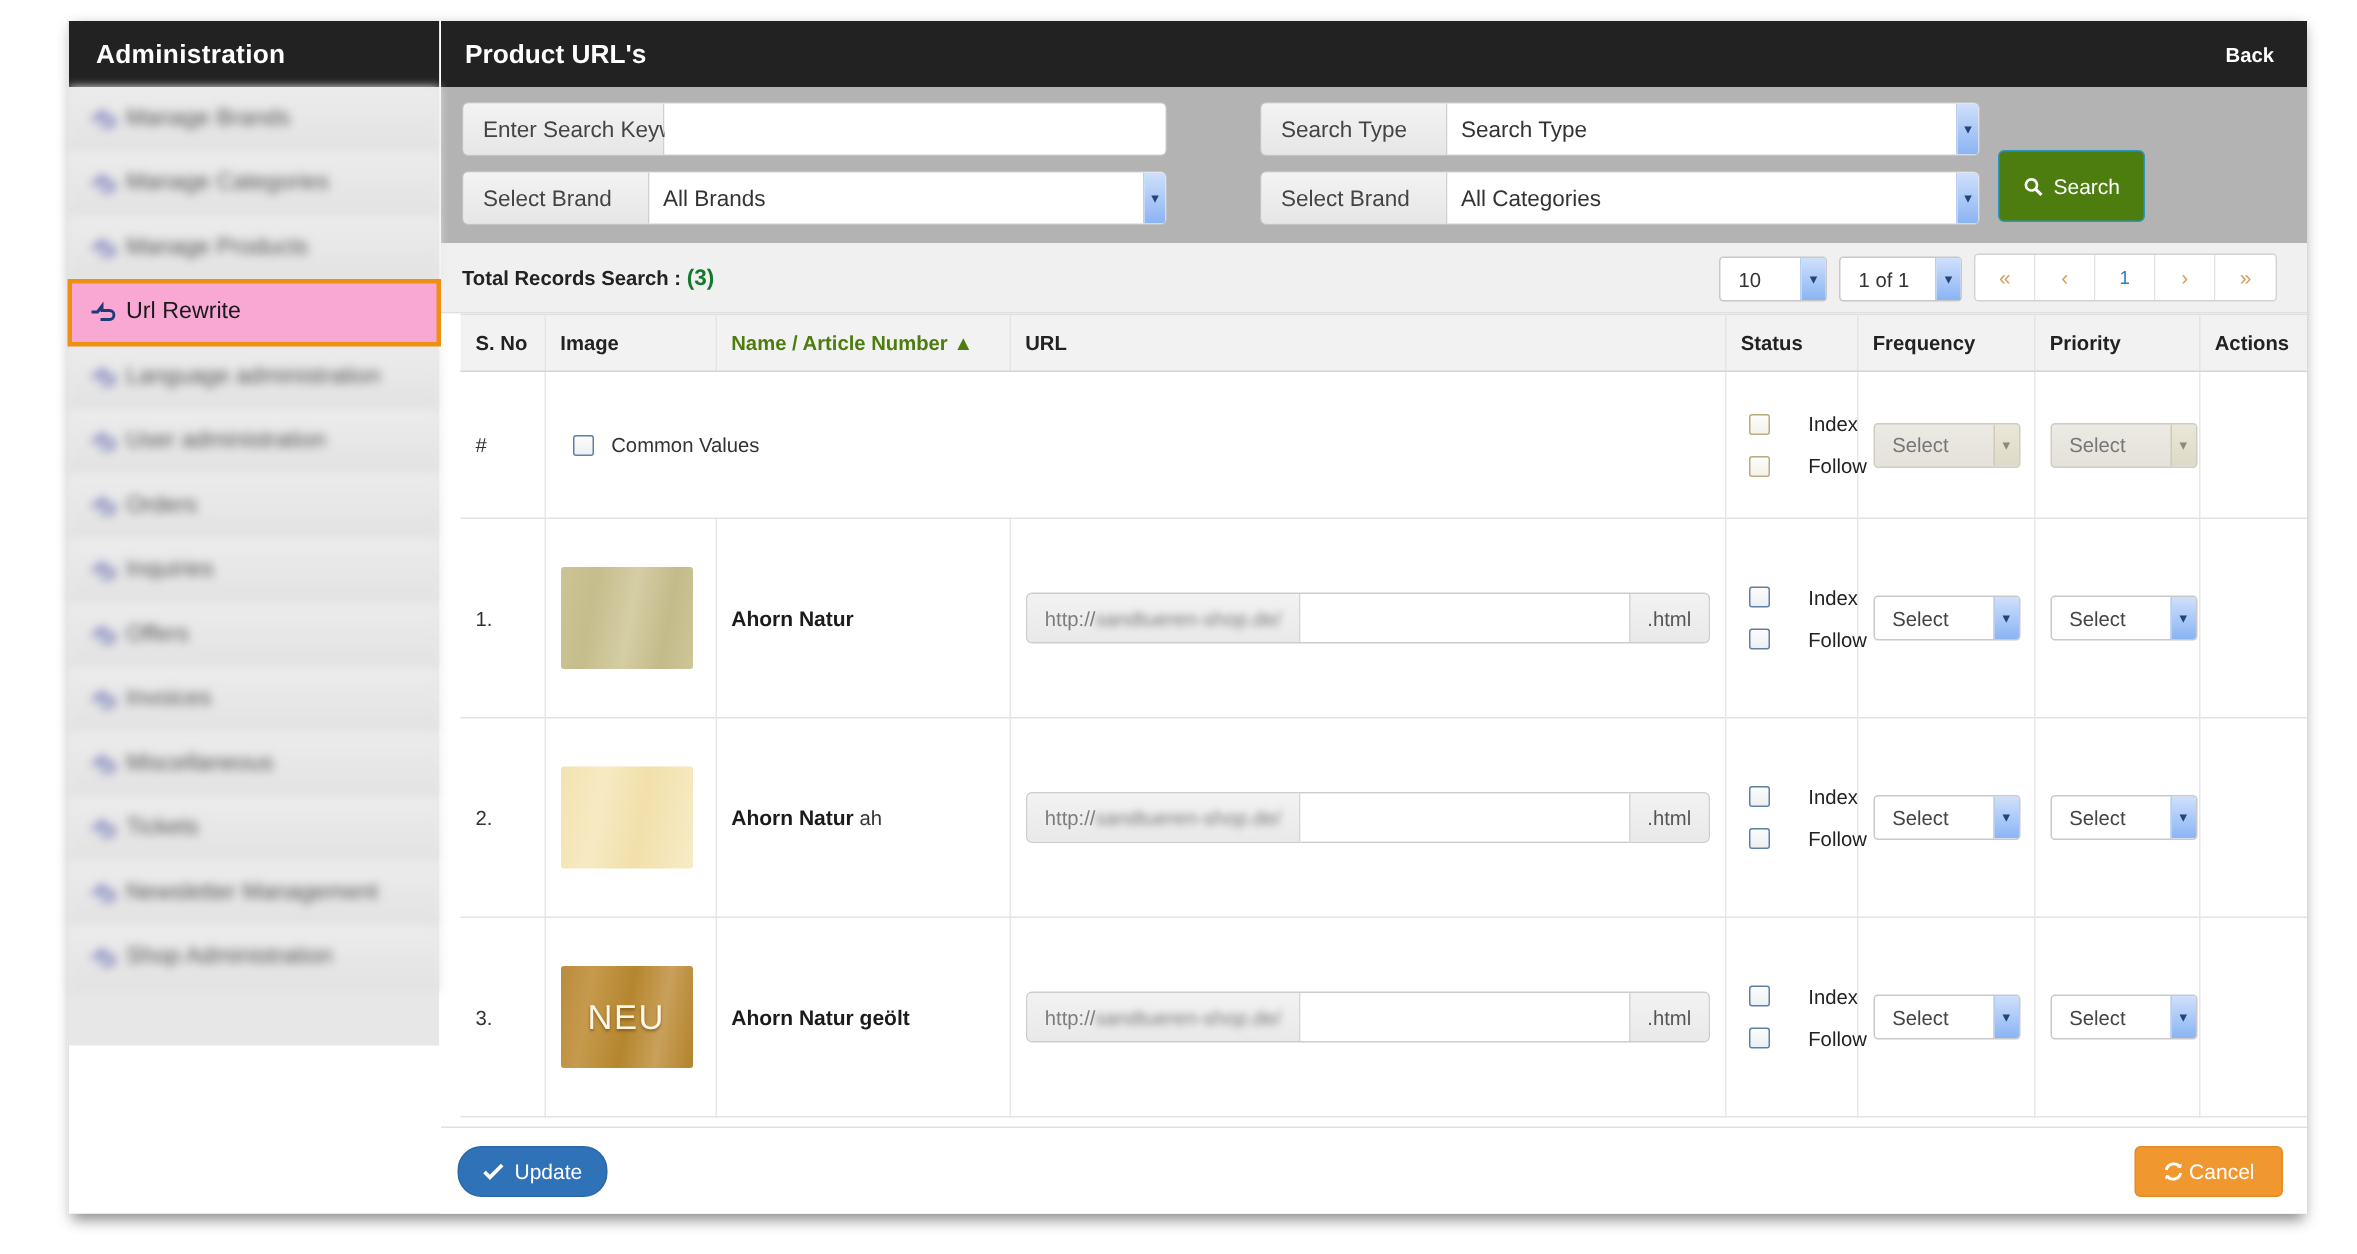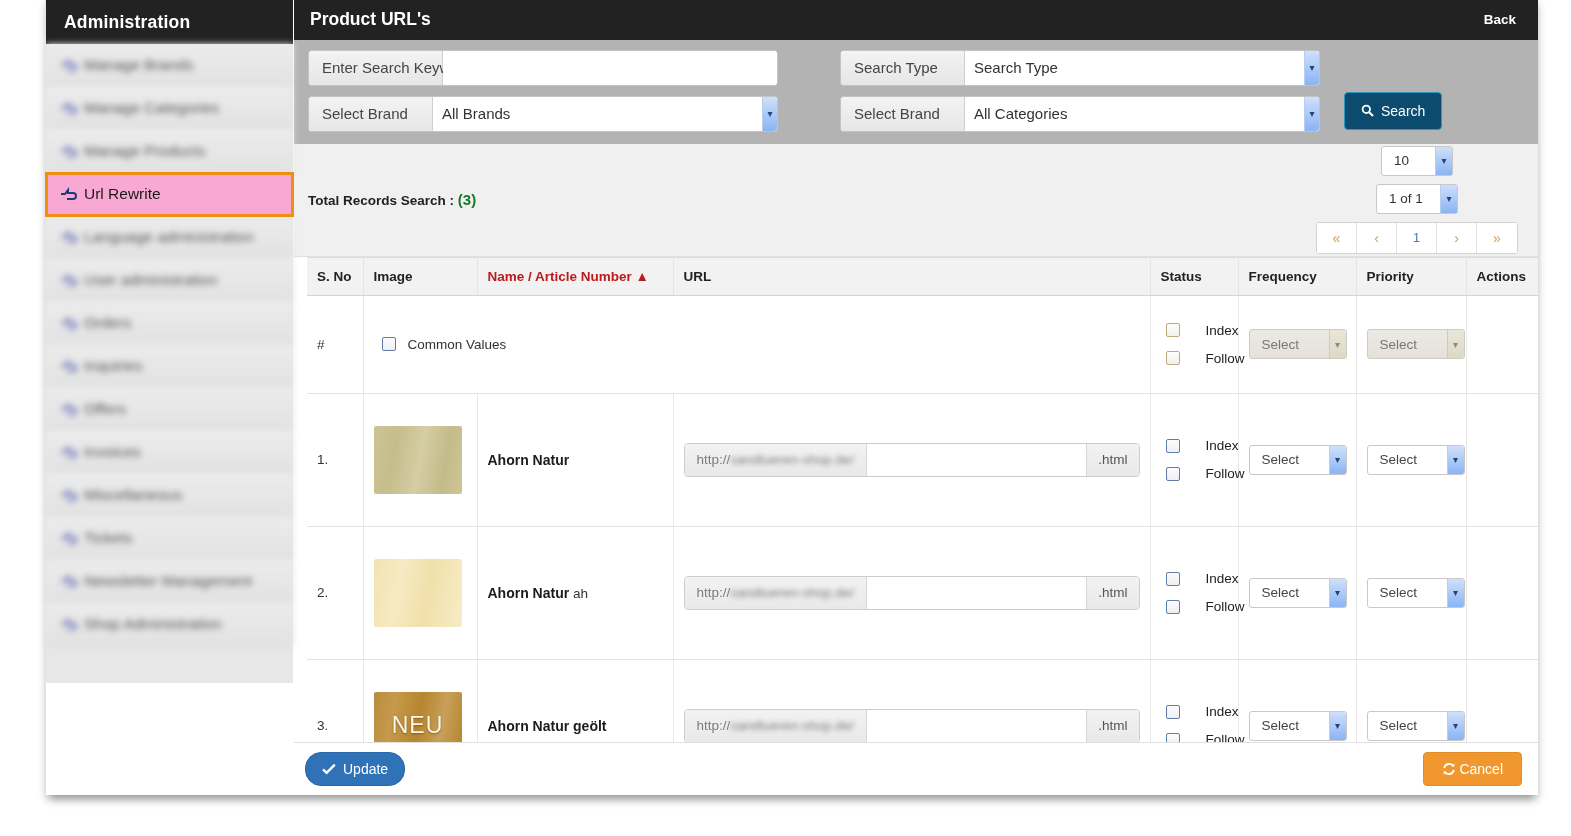--- a/index.html
+++ b/index.html
@@ -12,21 +12,21 @@
   }
   #root {
     position: relative;
     width: 1571px; height: 836px;
     background: #ffffff;
   }
 
   
   .shell {
     position: absolute;
-    left: 45px; top: 0;
+    left: 45px; top: 14px;
     width: 1488px; height: 795px;
     background: #ffffff;
     box-shadow: 3px 4px 9px rgba(0,0,0,0.45);
     display: flex;
     border-left: 1px solid #e2e2e2;
   }
 
   
   .sidebar {
     width: 247px;
@@ -109,21 +109,21 @@
 
   
   .search-panel {
     background: #b3b3b3;
     padding: 10px 14px 12px 14px;
     display: flex;
     gap: 0;
   }
   .sp-col { display: flex; flex-direction: column; gap: 10px; }
   .sp-left { width: 510px; }
-  .sp-right { margin-left: 22px; display:flex; gap:24px; align-items:center;}
+  .sp-right { margin-left: 22px; display:flex; gap:12px; align-items:center;}
   .sp-right-inner { display:flex; flex-direction:column; gap:10px; }
 
   .ig {
     display: flex;
     height: 36px;
     border: 1px solid #c3c3c3;
     border-radius: 4px;
     background: #ffffff;
     overflow: hidden;
   }
@@ -165,22 +165,22 @@
     font-size: 10px;
   }
   .sp-keywords { width: 470px; }
   .sp-brand { width: 470px; }
   .sp-type { width: 480px; }
   .sp-cat  { width: 480px; }
   .addon-w1 { width: 134px; }
   .addon-w2 { width: 124px; }
 
   .btn-search {
-    height: 38px;
-    background: #0c4a6e;
+    height: 48px;
+    background: #4d7c0f;
     border: 1px solid #2c96c2;
     border-radius: 4px;
     color: #fff;
     font-size: 14px;
     padding: 0 16px;
     display: flex; align-items: center; gap: 7px;
     cursor: pointer;
     align-self: flex-end;
     margin-bottom: 2px;
   }
@@ -190,21 +190,21 @@
     background: #f0f0f0;
     border-bottom: 1px solid #dfdfdf;
     display: flex;
     align-items: center;
     justify-content: space-between;
     padding: 7px 20px 7px 14px;
     min-height: 44px;
   }
   .records-text { font-size: 13.5px; font-weight: bold; color: #222; }
   .records-count { color: #137a2b; font-size: 15px; font-weight: bold; }
-  .pager { display: flex; align-items: center; gap: 8px; flex-direction: column; }
+  .pager { display: flex; align-items: flex-end; gap: 8px; }
   .pg-select {
     height: 30px;
     min-width: 72px;
     border: 1px solid #c8c8c8;
     border-radius: 3px;
     background: #fff;
     display: flex; align-items: center; justify-content: space-between;
     font-size: 13.5px; color: #333;
     padding-left: 12px;
   }
@@ -230,21 +230,21 @@
     border-top: 1px solid #dcdcdc;
     border-bottom: 1px solid #d4d4d4;
     border-right: 1px solid #e4e4e4;
     font-size: 13.5px;
     font-weight: bold;
     color: #222;
     text-align: left;
     padding: 11px 10px;
     height: 38px;
   }
-  table.grid th.sorted { color: #b91c1c; margin-top: 12px; }
+  table.grid th.sorted { color: #4d7c0f; margin-top: 12px; }
   table.grid td {
     border-bottom: 1px solid #e3e3e3;
     border-right: 1px solid #e8e8e8;
     padding: 10px;
     font-size: 13.5px;
     color: #222;
     vertical-align: middle;
     background: #fff;
   }
   .c-sno { width: 56px; }

